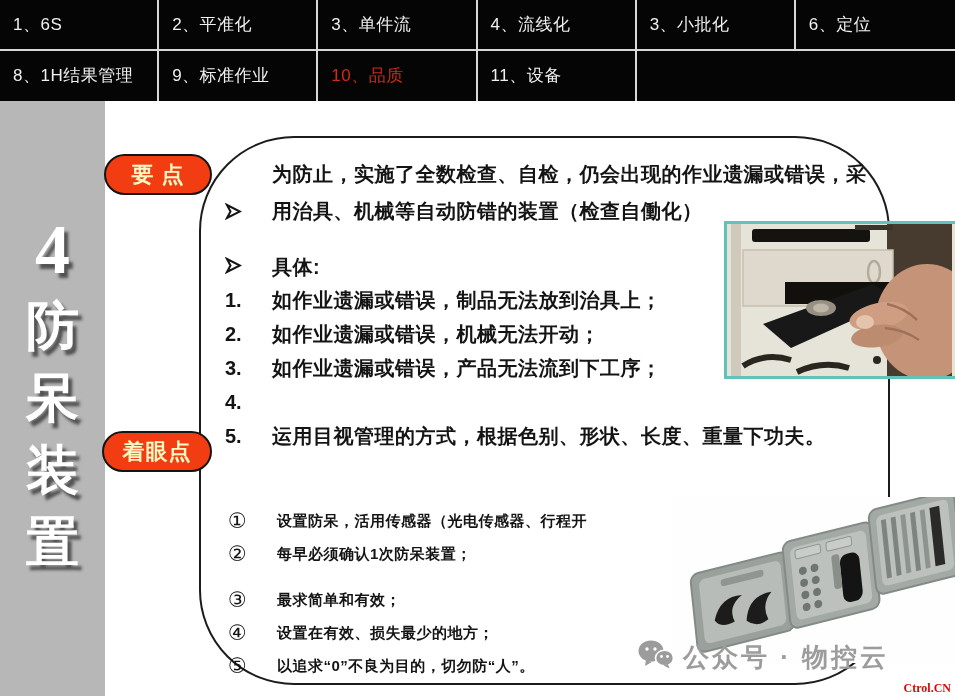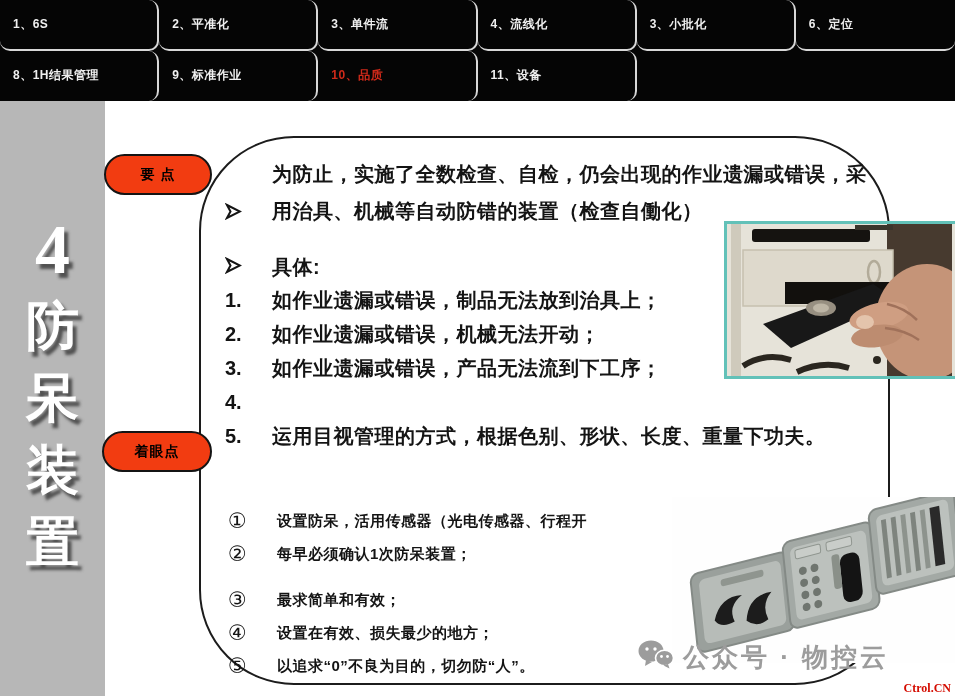--- a/index.html
+++ b/index.html
@@ -11,22 +11,22 @@
   }
 
   
   .hdr {
     position:absolute; left:0; top:0; width:955px; height:101px;
     background:#050505; display:grid;
     grid-template-columns:repeat(6,1fr); grid-template-rows:1fr 1fr;
   }
   .hdr-cell {
     display:flex; align-items:center; padding-left:13px;
-    color:#f0f0f0; font-size:12px; font-weight:bold; letter-spacing:.5px;
-    border-right:2px solid #d8d8d8; border-bottom:2px solid #d8d8d8;border-radius:10px;
+    color:#f0f0f0; font-size:17px; font-weight:normal; letter-spacing:.5px;
+    border-right:2px solid #d8d8d8; border-bottom:2px solid #d8d8d8;
   }
   .hdr-cell.c6, .hdr-cell.c12 { border-right:none; }
   .hdr-cell.r2 { border-bottom:none; }
   .hdr-cell.hl { color:#cf2a1a; }
 
   
   .sidebar {
     position:absolute; left:0; top:101px; width:105px; height:595px;
     background:#b7b7b7; display:flex; flex-direction:column; align-items:center;
     padding-top:118px;
@@ -45,21 +45,21 @@
   
   .content-box {
     position:absolute; left:199px; top:136px; width:691px; height:549px;
     border:2.5px solid #1c1c1c; border-radius:95px; z-index:0;
   }
 
   
   .pill {
     position:absolute; z-index:3; background:#f23c11; border:2.5px solid #141414;
     border-radius:21px; display:flex; align-items:center; justify-content:center;
-    color:#000000; font-weight:bold; font-size:14px; letter-spacing:1px;
+    color:#fef9c3; font-weight:bold; font-size:22px; letter-spacing:1px;
   }
   .pill.keypoints { left:104px; top:154px; width:108px; height:41px; }
   .pill.focus     { left:102px; top:431px; width:110px; height:41px; }
 
   
   .tblock { position:absolute; z-index:1; color:#141414; font-weight:bold; }
   .row { display:flex; align-items:flex-end; }
   .marker { flex:0 0 47px; font-size:20px; line-height:34px; }
   .marker svg { margin-top:8px; }
   .txt { font-size:20px; line-height:34px; letter-spacing:.5px; }

